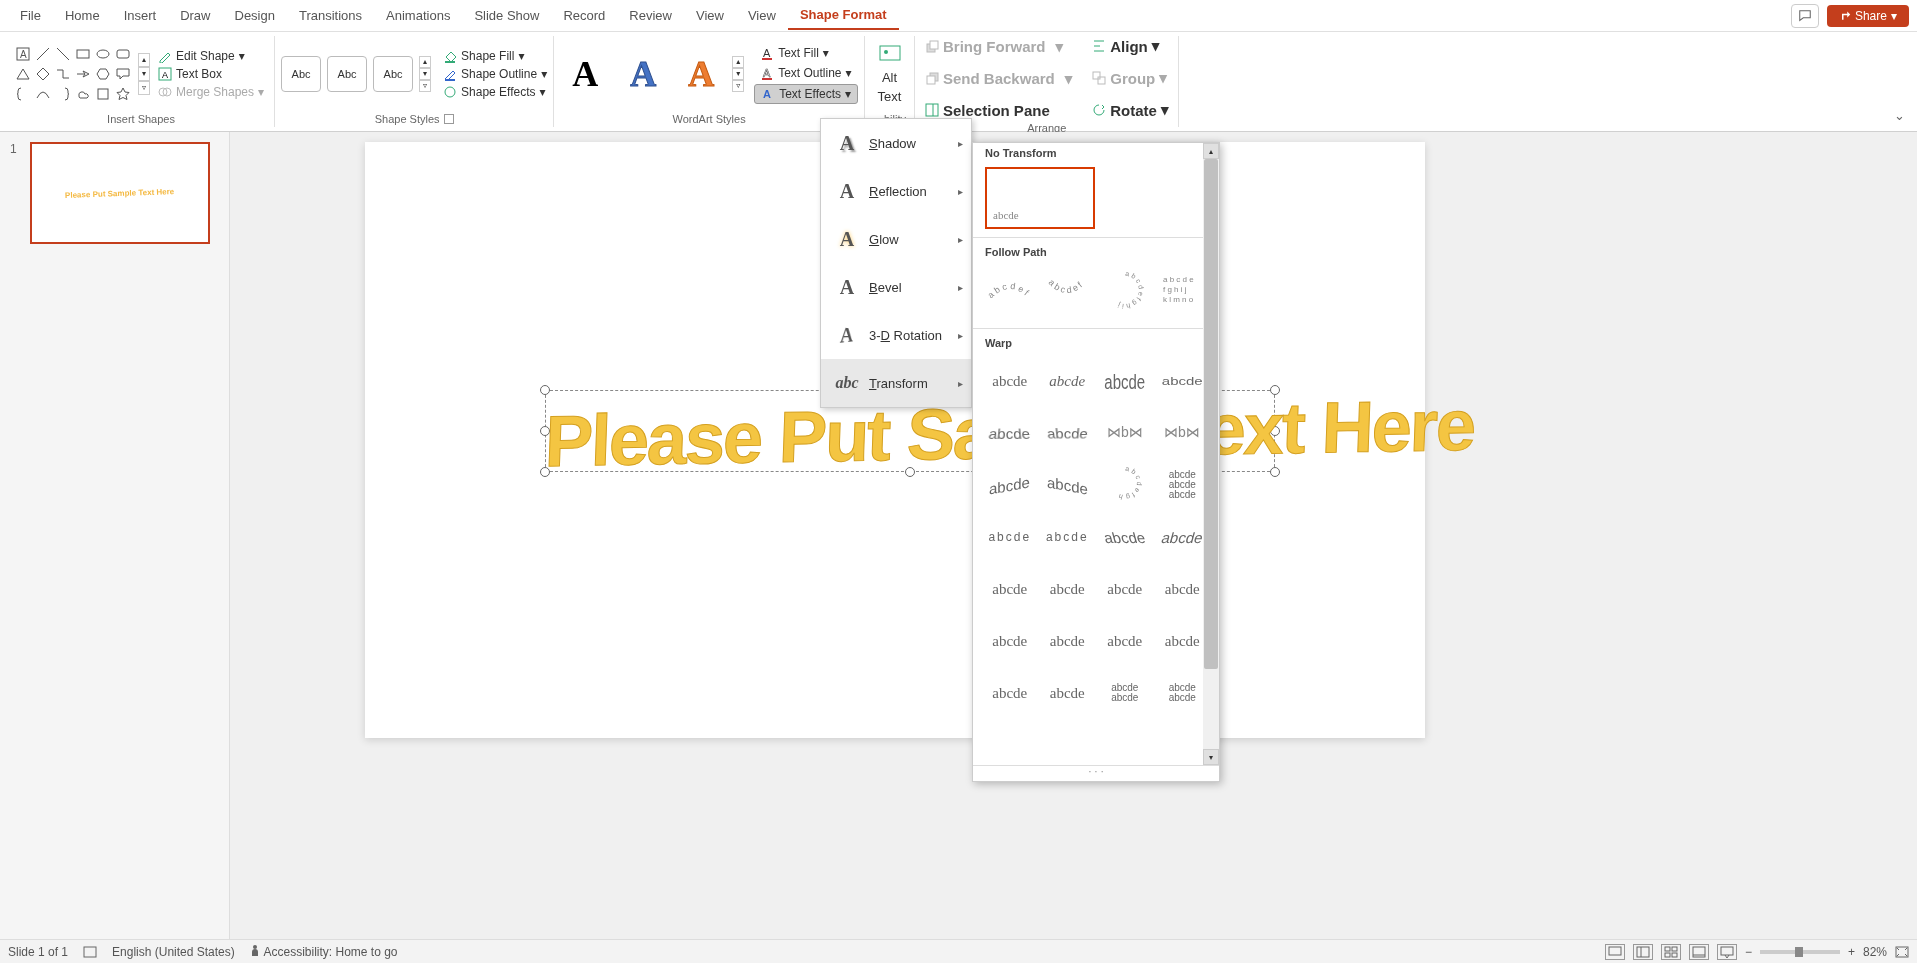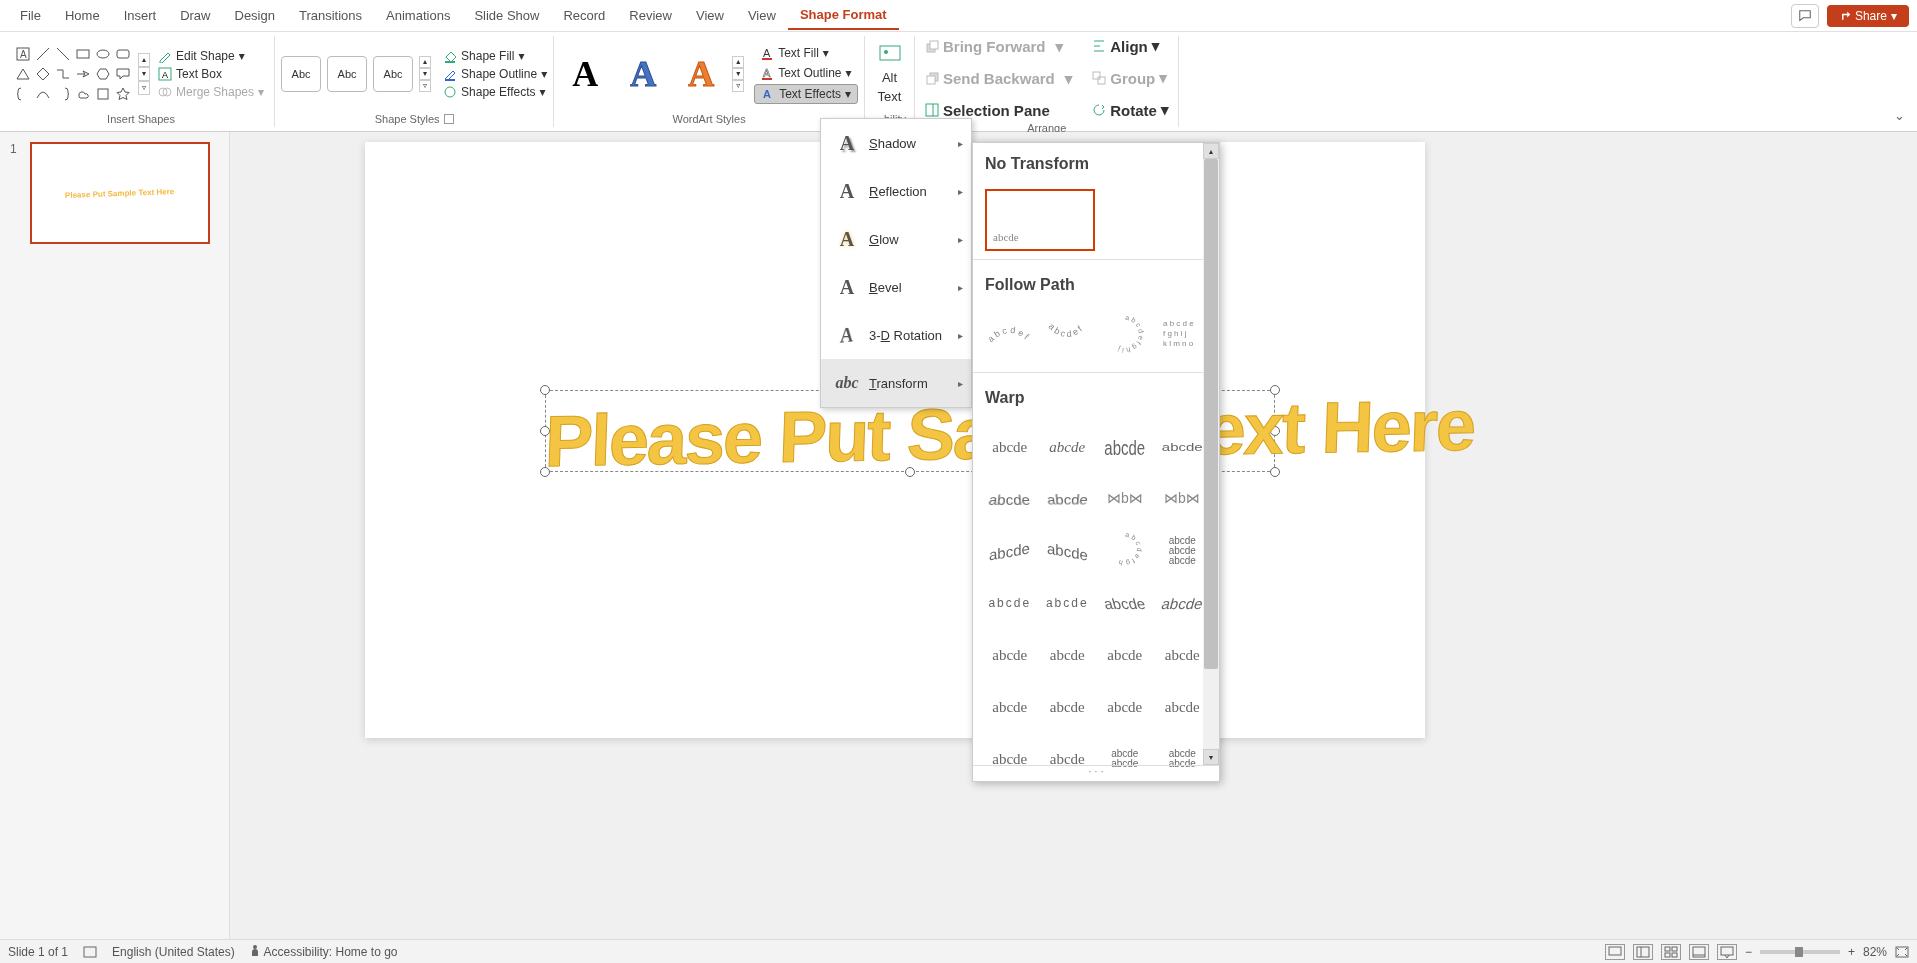--- a/index.html
+++ b/index.html
@@ -78,21 +78,21 @@
 
 
 .effects-menu { position: absolute; left: 820px; top: 118px; width: 152px; background: #fff; border: 1px solid #ccc; box-shadow: 2px 2px 6px rgba(0,0,0,0.2); z-index: 100; }
 .effects-menu-item { display: flex; align-items: center; gap: 10px; padding: 12px 14px; font-size: 13px; position: relative; }
 .effects-menu-item.hovered { background: #e8e8e8; }
 .effects-icon { width: 24px; height: 24px; display: flex; align-items: center; justify-content: center; font-size: 20px; font-weight: bold; color: #555; font-family: serif; }
 .menu-arrow { position: absolute; right: 8px; font-size: 10px; color: #666; }
 
 
 .transform-flyout { position: absolute; left: 972px; top: 142px; width: 248px; height: 640px; background: #fff; border: 1px solid #ccc; box-shadow: 2px 2px 8px rgba(0,0,0,0.25); z-index: 101; overflow: hidden; }
-.flyout-section-header { padding: 12px 12px; font-size: 16px; font-weight: 600; color: #444; }
+.flyout-section-header { padding: 4px 12px; font-size: 11px; font-weight: 600; color: #444; }
 .no-transform-box { margin: 4px 12px 8px 12px; width: 110px; height: 62px; border: 2px solid #d83b01; display: flex; align-items: flex-end; justify-content: flex-start; padding: 6px; }
 .no-transform-text { font-size: 11px; color: #888; font-family: serif; }
 .flyout-grid { display: grid; grid-template-columns: repeat(4, 1fr); gap: 4px; padding: 4px 10px 10px 10px; }
 .flyout-item { height: 48px; display: flex; align-items: center; justify-content: center; font-size: 15px; color: #666; font-family: serif; border: 1px solid transparent; }
 .flyout-divider { border-top: 1px solid #ddd; margin: 4px 0; }
 .flyout-scroll { position: absolute; right: 0; top: 0; bottom: 16px; width: 16px; background: #f0f0f0; }
 .flyout-scroll-btn { height: 16px; background: #e0e0e0; border: 1px solid #ccc; font-size: 8px; display: flex; align-items: center; justify-content: center; }
 .flyout-scroll-thumb { position: absolute; top: 16px; width: 14px; left: 1px; height: 510px; background: #c0c0c0; border-radius: 2px; }
 .flyout-more { position: absolute; bottom: 0; left: 0; right: 0; height: 16px; text-align: center; font-size: 10px; color: #888; border-top: 1px solid #ddd; }
 

